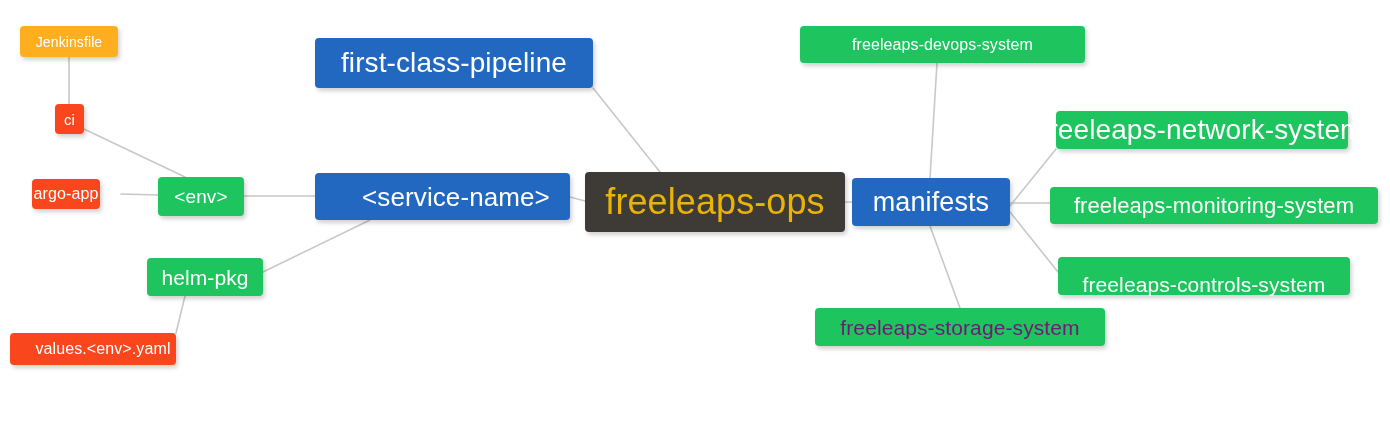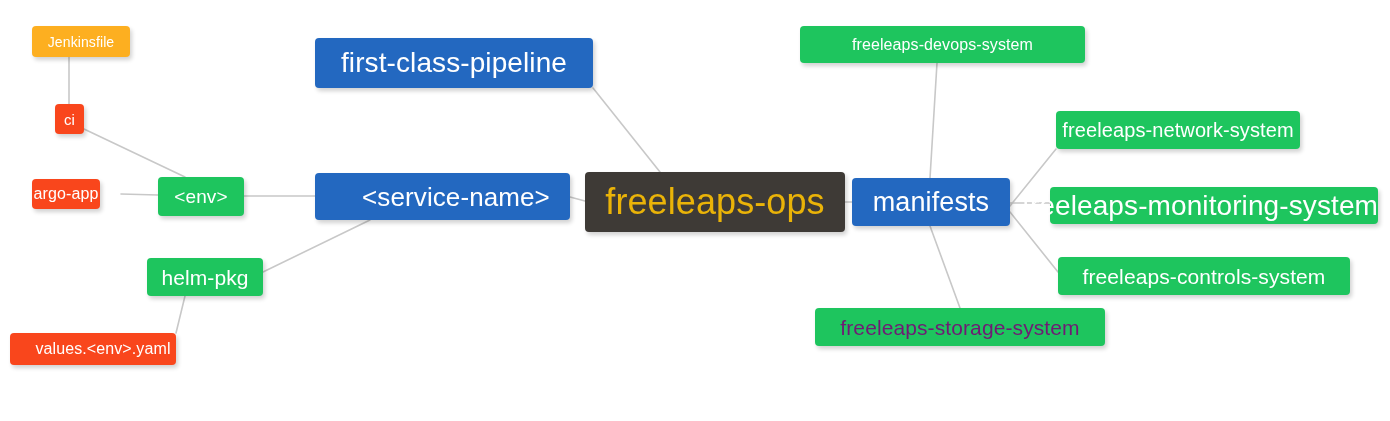--- a/index.html
+++ b/index.html
@@ -85,35 +85,35 @@
       </div>
       <div class="node" style="left: 147px; top: 258px; width: 116px; height: 38px; background: rgb(30, 197, 94); font-size: 21px; color: rgb(255, 255, 255);">
         <span class="node-label">helm-pkg</span>
       </div>
       <div class="node" style="left: 32px; top: 179px; width: 68px; height: 30px; background: rgb(249, 70, 28); font-size: 16px; color: rgb(255, 255, 255);">
         <span class="node-label">argo-app</span>
       </div>
       <div class="node" style="left: 55px; top: 104px; width: 29px; height: 30px; background: rgb(249, 70, 28); font-size: 15px; color: rgb(255, 255, 255);">
         <span class="node-label">ci</span>
       </div>
-      <div class="node" style="left: 32px; top: 26px; width: 98px; height: 31px; background: rgb(253, 175, 32); font-size: 14px; color: rgb(255, 255, 255);">
+      <div class="node" style="left: 20px; top: 26px; width: 98px; height: 31px; background: rgb(253, 175, 32); font-size: 14px; color: rgb(255, 255, 255);">
         <span class="node-label">Jenkinsfile</span>
       </div>
       <div class="node" style="left: 10px; top: 333px; width: 166px; height: 32px; background: rgb(249, 70, 28); font-size: 16px; color: rgb(255, 255, 255); padding-left: 20px;">
         <span class="node-label">values.&lt;env&gt;.yaml</span>
       </div>
       <div class="node" style="left: 800px; top: 26px; width: 285px; height: 37px; background: rgb(30, 197, 94); font-size: 16px; color: rgb(255, 255, 255);">
         <span class="node-label">freeleaps-devops-system</span>
       </div>
-      <div class="node" style="left: 1056px; top: 111px; width: 244px; height: 38px; background: rgb(30, 197, 94); font-size: 20px; color: rgb(255, 255, 255);">
+      <div class="node" style="left: 1056px; top: 111px; width: 292px; height: 38px; background: rgb(30, 197, 94); font-size: 28px; color: rgb(255, 255, 255);">
         <span class="node-label">freeleaps-network-system</span>
       </div>
-      <div class="node" style="left: 1050px; top: 187px; width: 328px; height: 37px; background: rgb(30, 197, 94); font-size: 28px; color: rgb(255, 255, 255); justify-content: flex-end;">
+      <div class="node" style="left: 1050px; top: 187px; width: 328px; height: 37px; background: rgb(30, 197, 94); font-size: 22px; color: rgb(255, 255, 255);">
         <span class="node-label">freeleaps-monitoring-system</span>
       </div>
-      <div class="node" style="left: 1058px; top: 257px; width: 292px; height: 38px; background: rgb(30, 197, 94); font-size: 21px; color: rgb(255, 255, 255);">
+      <div class="node" style="left: 1058px; top: 257px; width: 292px; height: 38px; background: rgb(30, 197, 94); font-size: 21px; color: rgb(255, 255, 255); align-items: flex-end;">
         <span class="node-label">freeleaps-controls-system</span>
       </div>
       <div class="node" style="left: 815px; top: 308px; width: 290px; height: 38px; background: rgb(30, 197, 94); font-size: 21px; color: #701a75;">
         <span class="node-label">freeleaps-storage-system</span>
       </div>
     </div>
 </div>
 
 </body></html>

